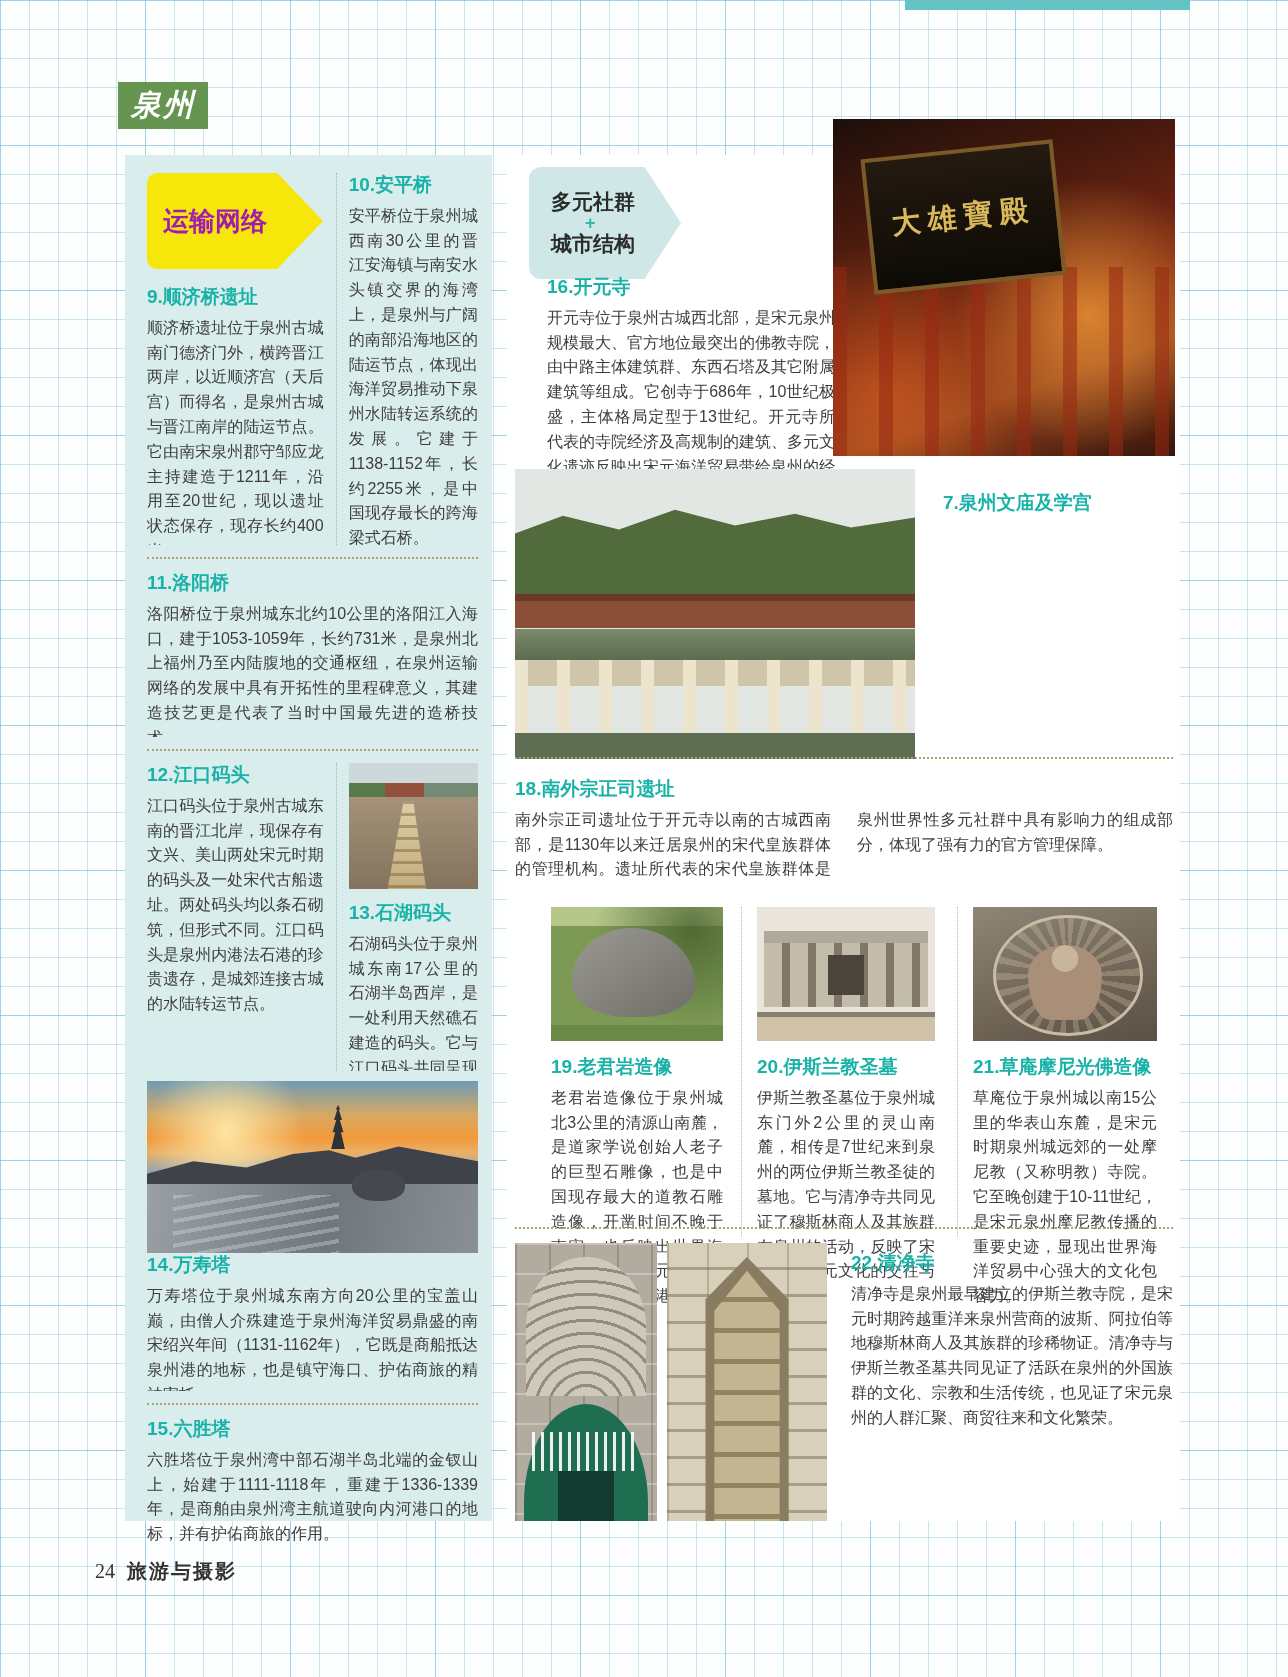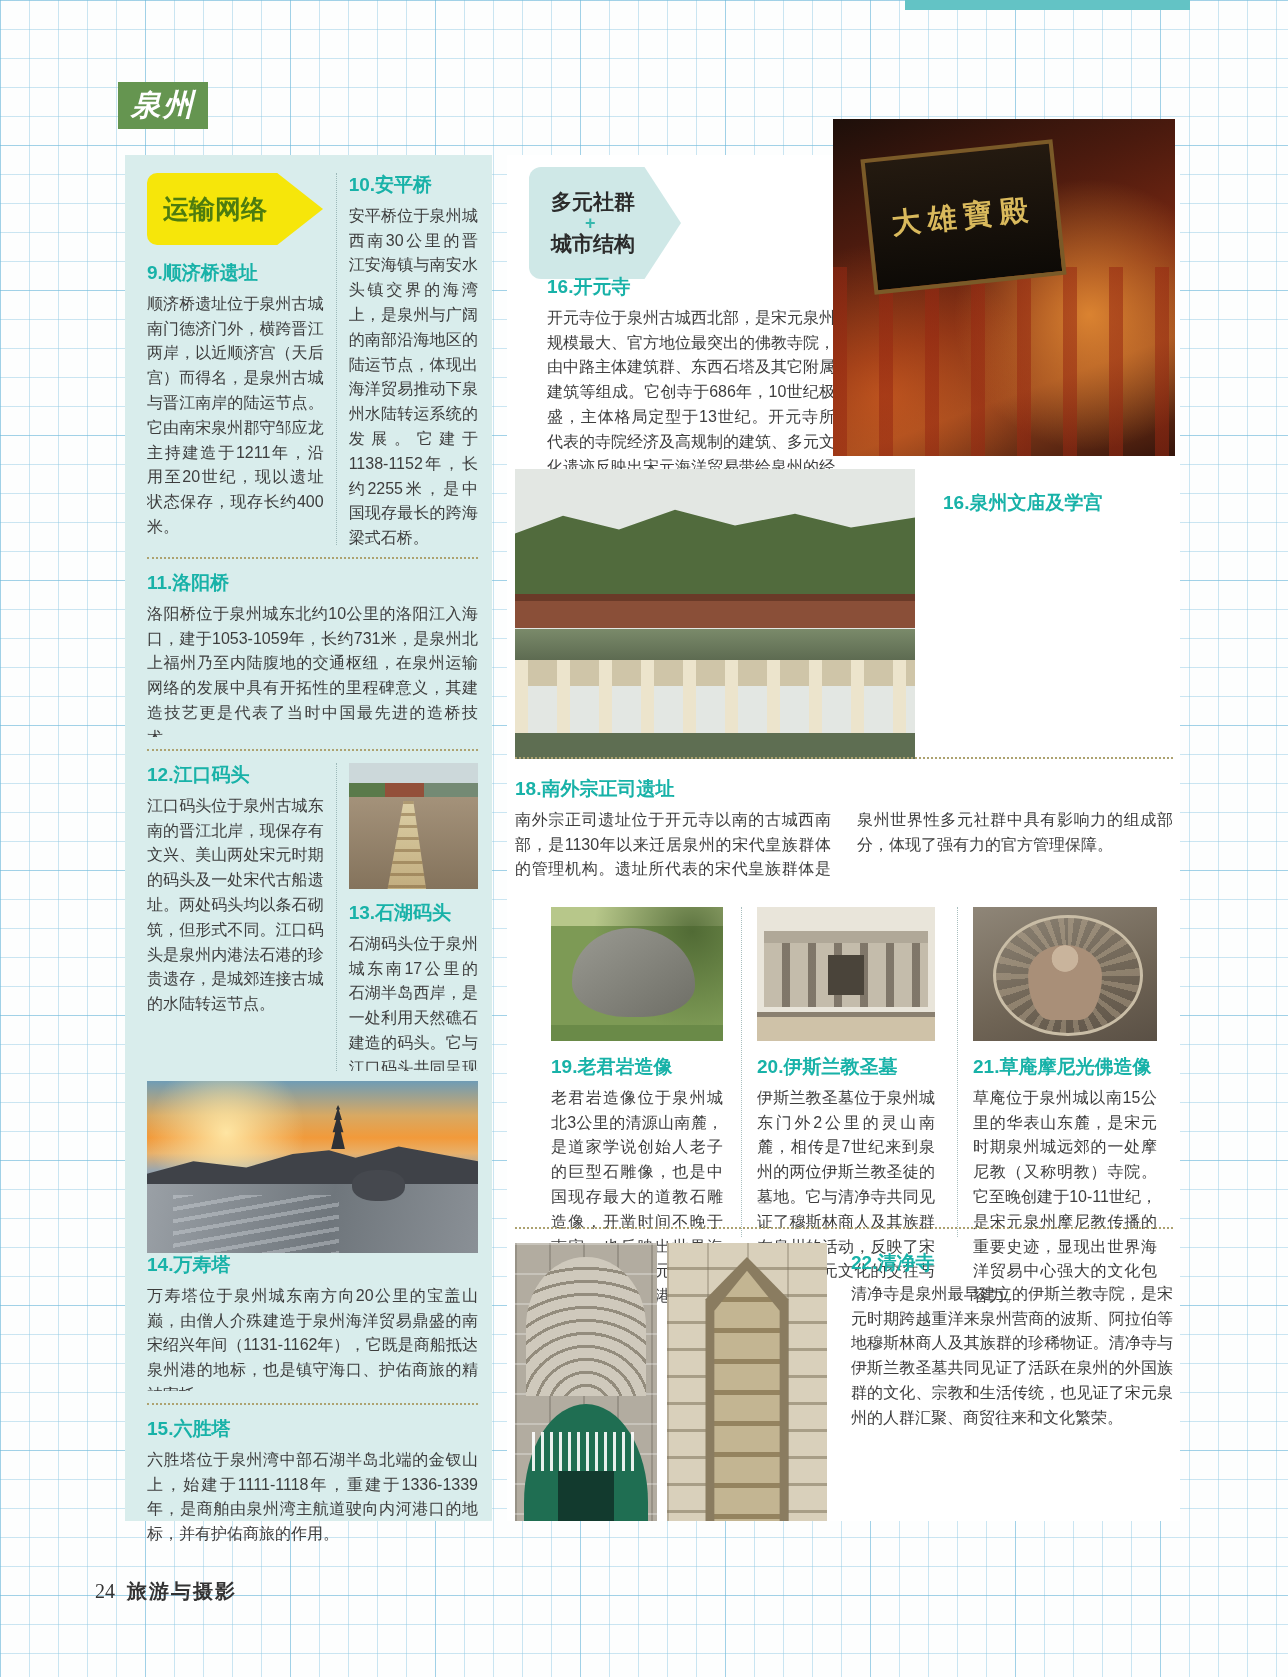--- a/index.html
+++ b/index.html
@@ -28,43 +28,43 @@
   .dotsep{border:0;border-top:2px dotted #ada270;margin:12px 0;}
   
   .panel-left{position:absolute;left:125px;top:155px;width:367px;height:1366px;background:#d9edec;
     padding:18px 14px 0 22px;box-sizing:border-box;}
   .row{display:flex;}
   .colA{width:57%;padding-right:12px;box-sizing:border-box;}
   .colB{width:43%;border-left:1px dotted #9db9b9;padding-left:12px;box-sizing:border-box;}
   .row1{height:372px;overflow:hidden;}
   .row2{height:308px;overflow:hidden;margin-top:4px;}
   .s11-wrap{height:166px;overflow:hidden;}
-  .banner-yellow{background:#f6e60a;height:72px;width:176px;display:flex;align-items:center;
-    padding-left:16px;box-sizing:border-box;font-size:26px;font-weight:bold;color:#4d7c0f;
+  .banner-yellow{background:#f6e60a;height:96px;width:176px;display:flex;align-items:center;
+    padding-left:16px;box-sizing:border-box;font-size:26px;font-weight:bold;color:#a21caf;
     clip-path:polygon(0 0,74% 0,100% 50%,74% 100%,0 100%);border-radius:10px;margin-bottom:16px;}
   .photo{position:relative;overflow:hidden;background:#ccc;}
   .ph-dock{width:100%;height:126px;margin-bottom:12px;}
   .ph-pagoda{width:331px;height:172px;margin-top:10px;}
   .s14-wrap{margin-top:0;height:138px;overflow:hidden;}
   .s15-wrap{margin-top:2px;}
   
   .panel-right{position:absolute;left:507px;top:155px;width:673px;height:1366px;background:#ffffff;}
   .banner-teal{position:absolute;left:22px;top:12px;width:152px;height:112px;background:#cfe8e7;
     clip-path:polygon(0 0,76% 0,100% 50%,76% 100%,0 100%);border-radius:12px;
     display:flex;flex-direction:column;justify-content:center;padding-left:22px;box-sizing:border-box;}
   .banner-teal .line{font-size:21px;font-weight:bold;color:#2b2b2b;line-height:1.25;}
   .banner-teal .plus{font-size:18px;font-weight:bold;color:#35b8ae;line-height:.9;padding-left:34px;}
   .abs{position:absolute;}
   .vdiv{position:absolute;border-left:1px dotted #a8bfbf;}
   .hsep{position:absolute;border-top:2px dotted #ada270;}
   .cols2{column-count:2;column-gap:26px;}
   
   .footer{position:absolute;left:95px;top:1558px;display:flex;align-items:baseline;}
   .pageno{font-family:"Liberation Serif","DejaVu Serif",serif;font-size:20px;color:#333;}
-  .mag{font-weight:bold;font-size:20px;color:#333;margin-left:12px;letter-spacing:2px;margin-top:20px;}
+  .mag{font-weight:bold;font-size:20px;color:#333;margin-left:12px;letter-spacing:2px;}
   
   .art{position:absolute;}
   
   .ph-temple{background:linear-gradient(160deg,#1d0f0a 0%,#4a1a0e 28%,#7a2812 55%,#93421c 74%,#35140b 100%);}
   .ph-temple .glow1{left:0;top:0;right:0;bottom:0;background:radial-gradient(circle at 75% 58%,rgba(255,165,60,.7),transparent 42%);}
   .ph-temple .glow2{left:0;top:0;right:0;bottom:0;background:radial-gradient(circle at 15% 82%,rgba(255,120,40,.45),transparent 38%);}
   .ph-temple .beams{left:0;top:44%;right:0;bottom:0;background:repeating-linear-gradient(90deg,rgba(150,40,18,.55) 0 14px,transparent 14px 46px);}
   .plaque{position:absolute;left:10%;top:9%;width:54%;height:38%;background:linear-gradient(#241a10,#0d0a06);
     border:4px solid #7a5a28;transform:rotate(-6deg);display:flex;align-items:center;justify-content:center;
     color:#d9b95c;font-size:29px;font-weight:bold;letter-spacing:7px;font-family:"Liberation Serif","DejaVu Serif",serif;}
@@ -228,21 +228,21 @@
     <div class="photo ph-conf abs" style="left:8px;top:314px;width:400px;height:290px;">
       <div class="art trees"></div>
       <div class="art bldg"></div>
       <div class="art water"></div>
       <div class="art deck"></div>
       <div class="art fence"></div>
       <div class="art fg"></div>
     </div>
 
     <div class="abs" style="left:436px;top:336px;width:230px;">
-      <h3 class="sec-title">16.泉州文庙及学宫</h3>
+      <h3 class="sec-title">7.泉州文庙及学宫</h3>
     </div>
 
     <div class="hsep" style="left:8px;top:602px;width:658px;"></div>
 
     <div class="abs" style="left:8px;top:622px;width:658px;">
       <h3 class="sec-title">18.南外宗正司遗址</h3>
       <p class="sec-body cols2">南外宗正司遗址位于开元寺以南的古城西南部，是1130年以来迁居泉州的宋代皇族群体的管理机构。遗址所代表的宋代皇族群体是泉州世界性多元社群中具有影响力的组成部分，体现了强有力的官方管理保障。</p>
     </div>
 
     <div class="vdiv" style="left:234px;top:752px;height:330px;"></div>

